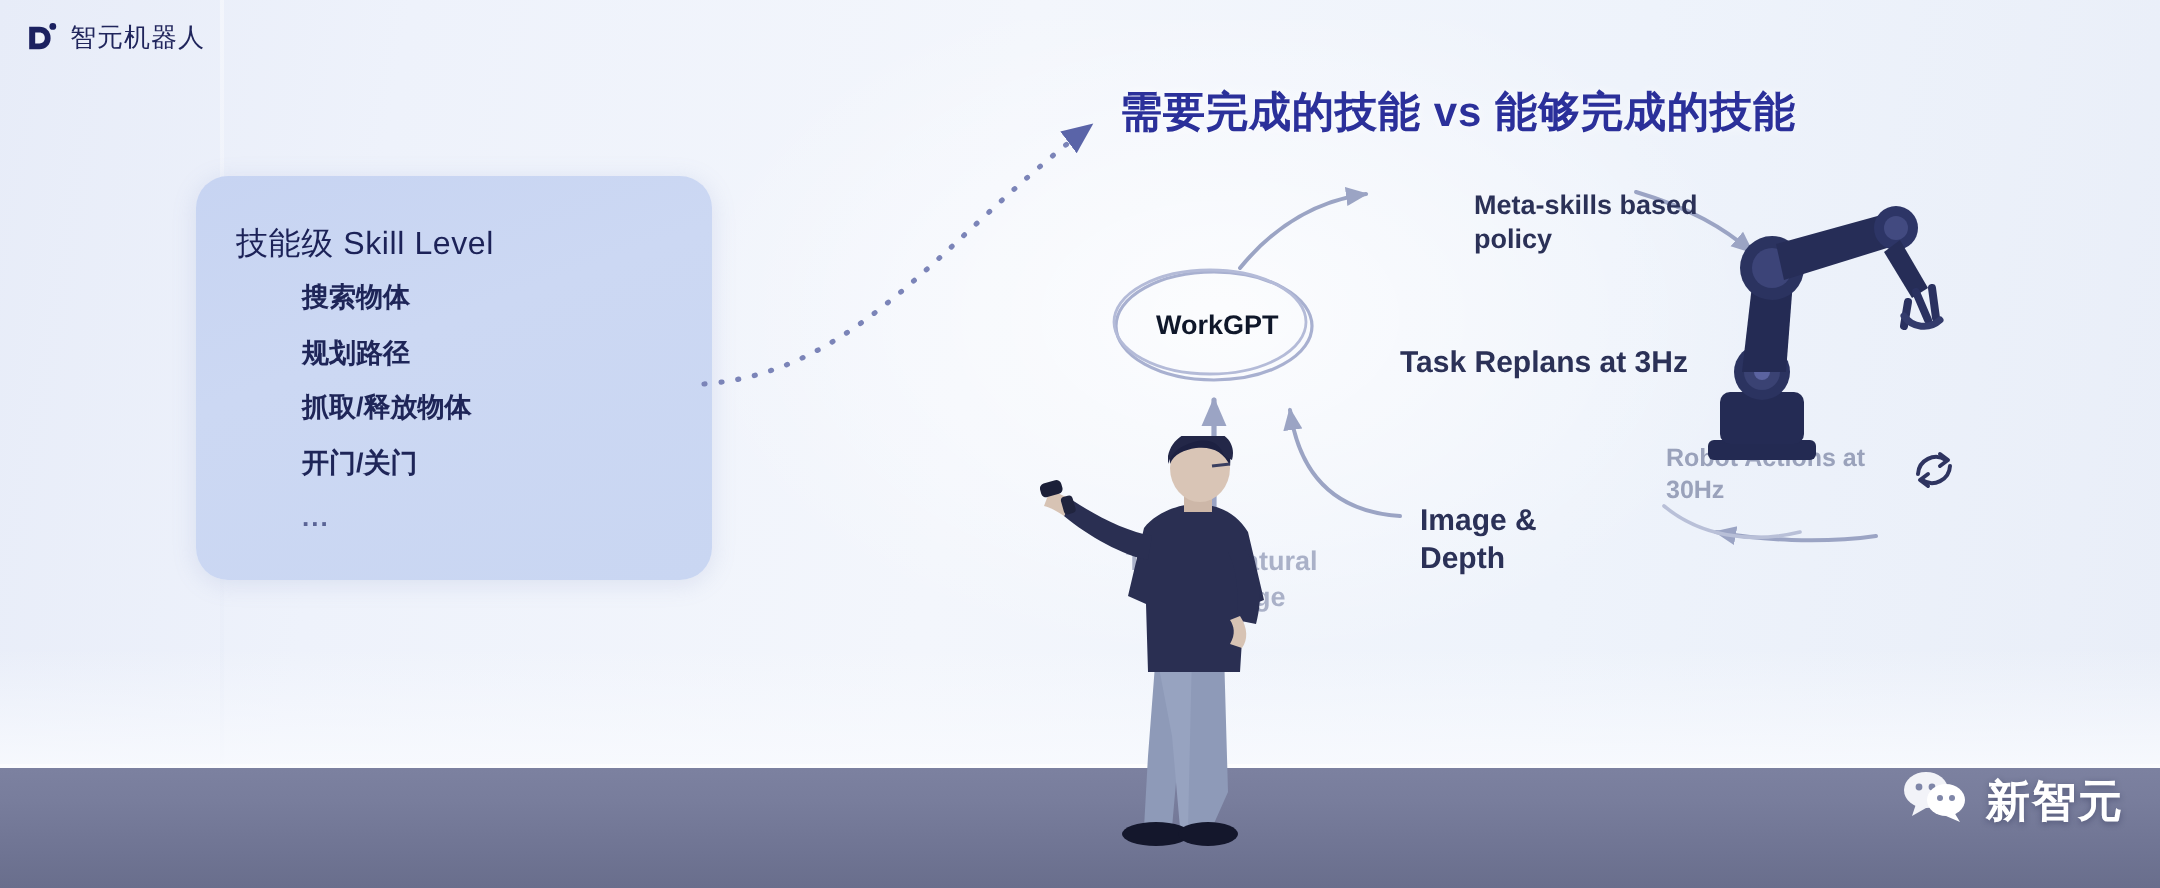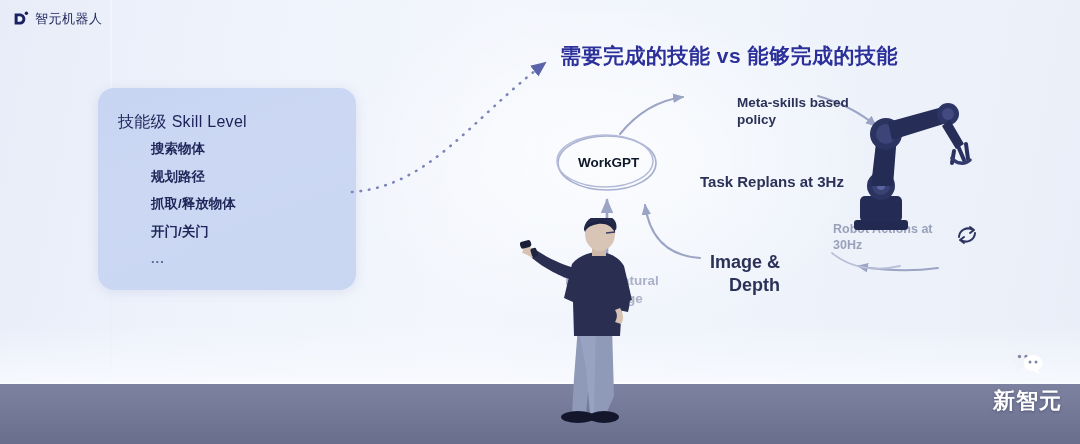--- a/index.html
+++ b/index.html
@@ -137,21 +137,21 @@
   
   .lbl {
     position: absolute;
     color: #2b3157;
     font-weight: 600;
     line-height: 1.28;
     white-space: pre;
   }
   .lbl-meta   { left: 697px; top: 94px;  font-size: 13.5px; margin-left: 40px; }
   .lbl-replan { left: 700px; top: 172px; font-size: 15px; }
-  .lbl-imgdep { left: 710px; top: 251px; font-size: 18px; text-align: right; }
+  .lbl-imgdep { left: 710px; top: 251px; font-size: 15px; }
   .lbl-workgpt{
     left: 578px; top: 154px;
     font-size: 13.5px;
     font-weight: 700;
     color: #0f172a;
   }
   .lbl-robot {
     left: 833px; top: 221px;
     font-size: 12.5px;
     color: #9aa2bb;
@@ -179,21 +179,20 @@
   
   .speaker { position: absolute; left: 520px; top: 218px; width: 160px; height: 226px; }
 
   
   .watermark {
     position: absolute;
     right: 18px; bottom: 28px;
     display: flex;
     align-items: center;
     gap: 8px;
-    flex-direction: column;
   }
   .wm-text {
     font-size: 22px;
     color: #ffffff;
     font-weight: 600;
     letter-spacing: 1px;
     text-shadow: 0 1px 3px rgba(40,45,80,.45);
   }
 </style>
 </head>

